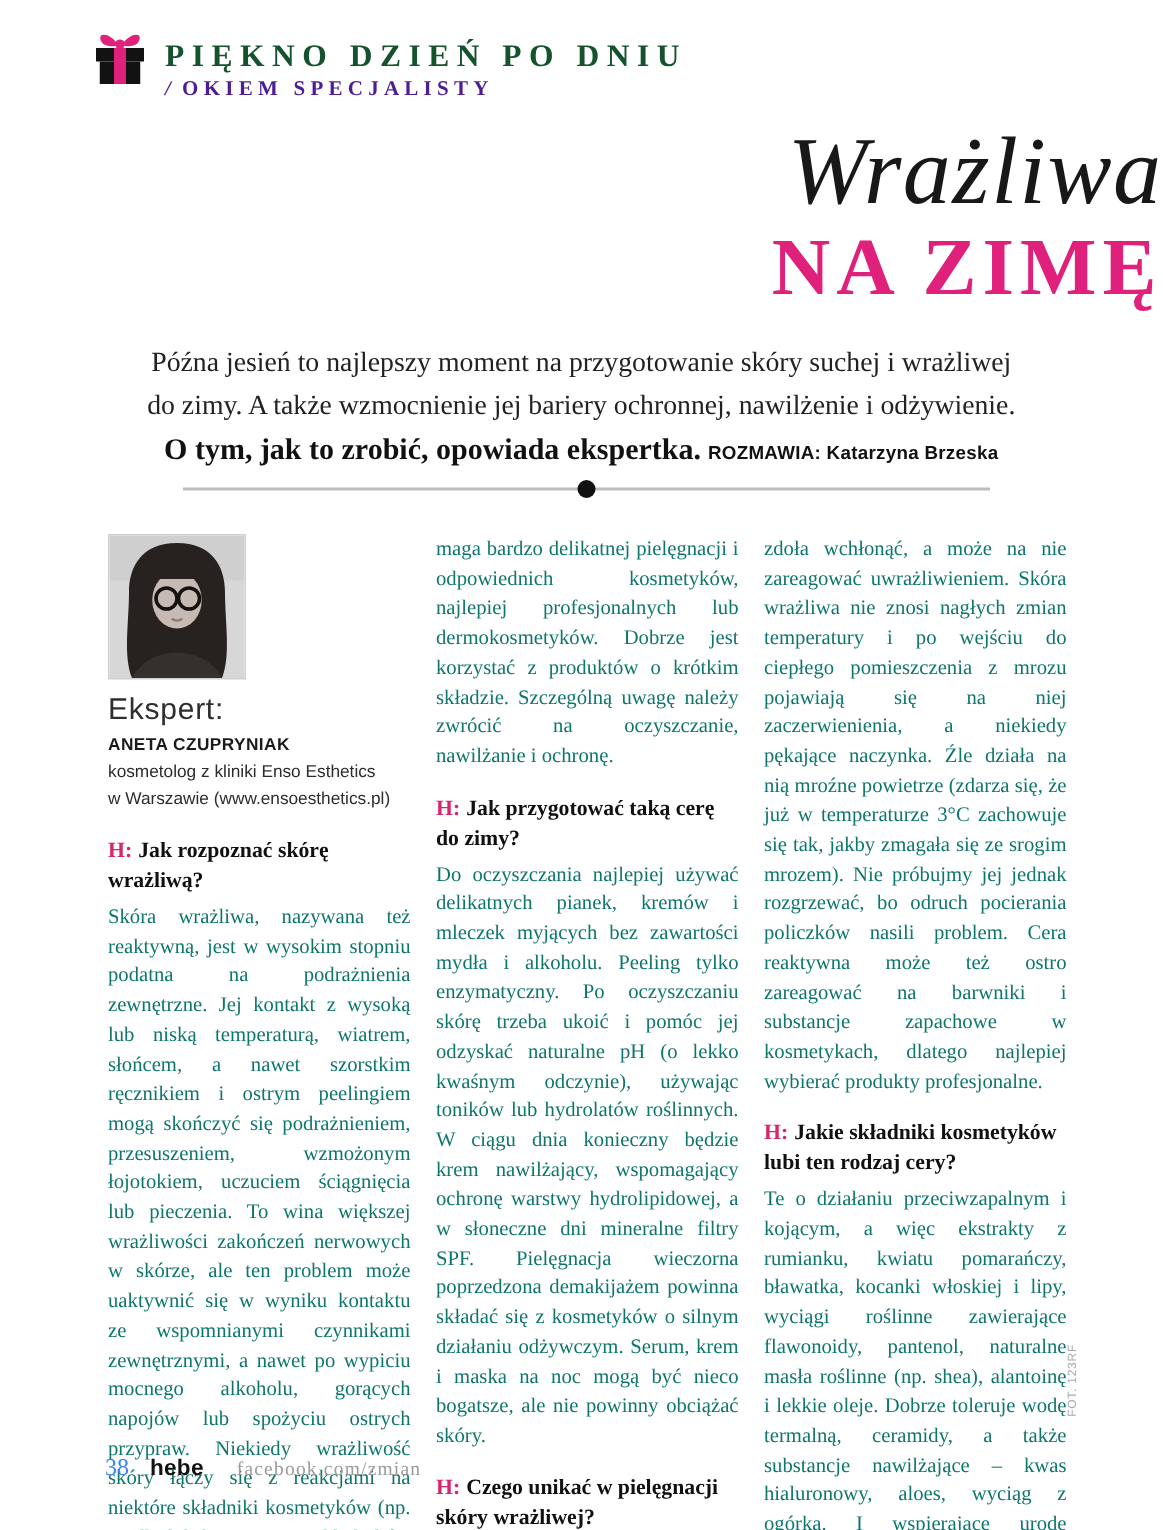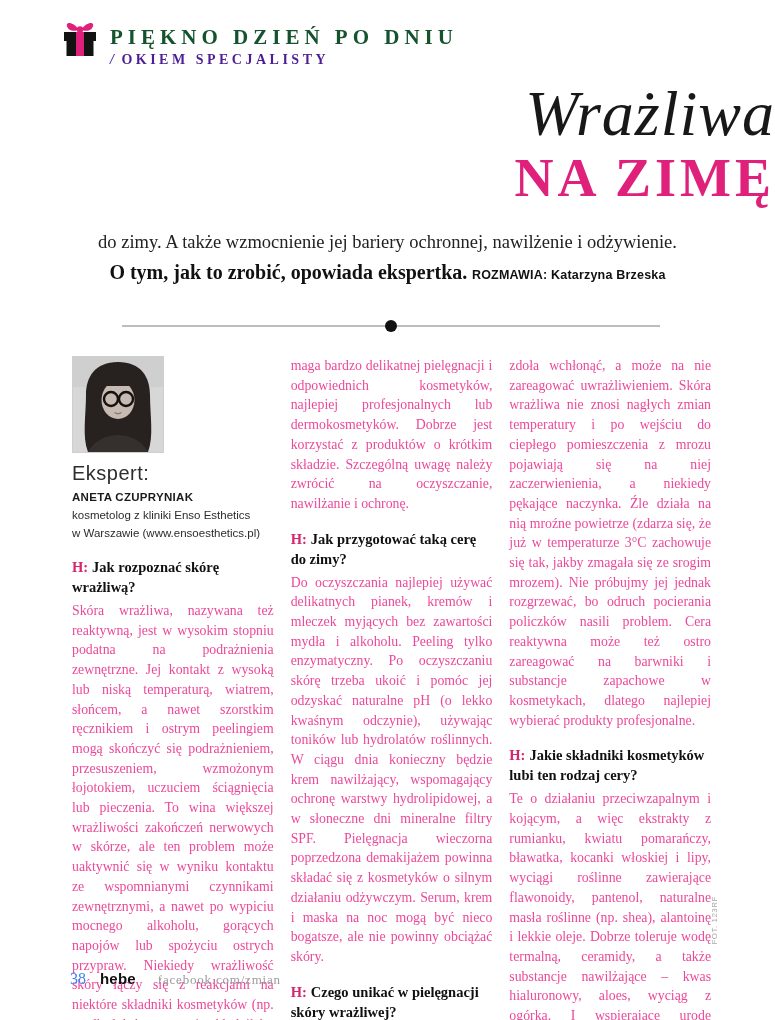--- a/index.html
+++ b/index.html
@@ -36,21 +36,21 @@
 
   .photo{width:90px;height:95px;display:block;border:1px solid #cfcfcf;}
   .expert{font-family:"Liberation Sans",sans-serif;margin-top:9px;}
   .expert-label{font-size:20px;font-weight:400;color:#2e2e2e;letter-spacing:0.5px;}
   .expert-name{font-size:11.5px;font-weight:700;color:#1a1a1a;margin-top:6px;letter-spacing:0.3px;}
   .expert-bio{font-size:11.5px;color:#2c2c2c;line-height:17.5px;margin-top:4px;}
 
   .q{font-size:14.5px;font-weight:700;line-height:20px;color:#101010;margin:15px 0 4px 0;}
   .q:first-child{margin-top:0;}
   .qh{color:#d6246e;margin-right:4px;}
-  .para{font-size:13.8px;line-height:19.7px;text-align:justify;margin:0;color:#ec4899;}
+  .para{font-size:13.8px;line-height:19.7px;text-align:justify;margin:0;color:#0f766e;}
 
   
   .footer{position:absolute;left:70px;bottom:32px;display:flex;align-items:baseline;}
   .page-number{font-size:16px;color:#3b82f6;margin-right:14px;}
   .logo{font-family:"Liberation Sans",sans-serif;font-weight:700;font-size:15px;color:#111;
         letter-spacing:0.2px;margin-right:22px;}
   .footer-url{font-size:13px;color:#9b9b9b;letter-spacing:0.8px;}
 
   .photo-credit{position:absolute;right:56px;bottom:75px;font-family:"Liberation Sans",sans-serif;
         font-size:8px;color:#a9a9a9;letter-spacing:0.5px;
@@ -77,20 +77,21 @@
       </div>
     </div>
   </div>
 
   <div class="headline">
     <div class="headline-script">Wrażliwa</div>
     <div class="headline-caps">NA ZIMĘ</div>
   </div>
 
   <div class="lede">
+    <div class="lede-line">Późna jesień to najlepszy moment na przygotowanie skóry suchej i wrażliwej</div>
     <div class="lede-line">do zimy. A także wzmocnienie jej bariery ochronnej, nawilżenie i odżywienie.</div>
     <div class="lede-line">
       <span class="lede-strong">O tym, jak to zrobić, opowiada ekspertka.</span>
       <span class="byline">ROZMAWIA: Katarzyna Brzeska</span>
     </div>
   </div>
 
   <div class="divider">
     <span class="dot"></span>
   </div>

